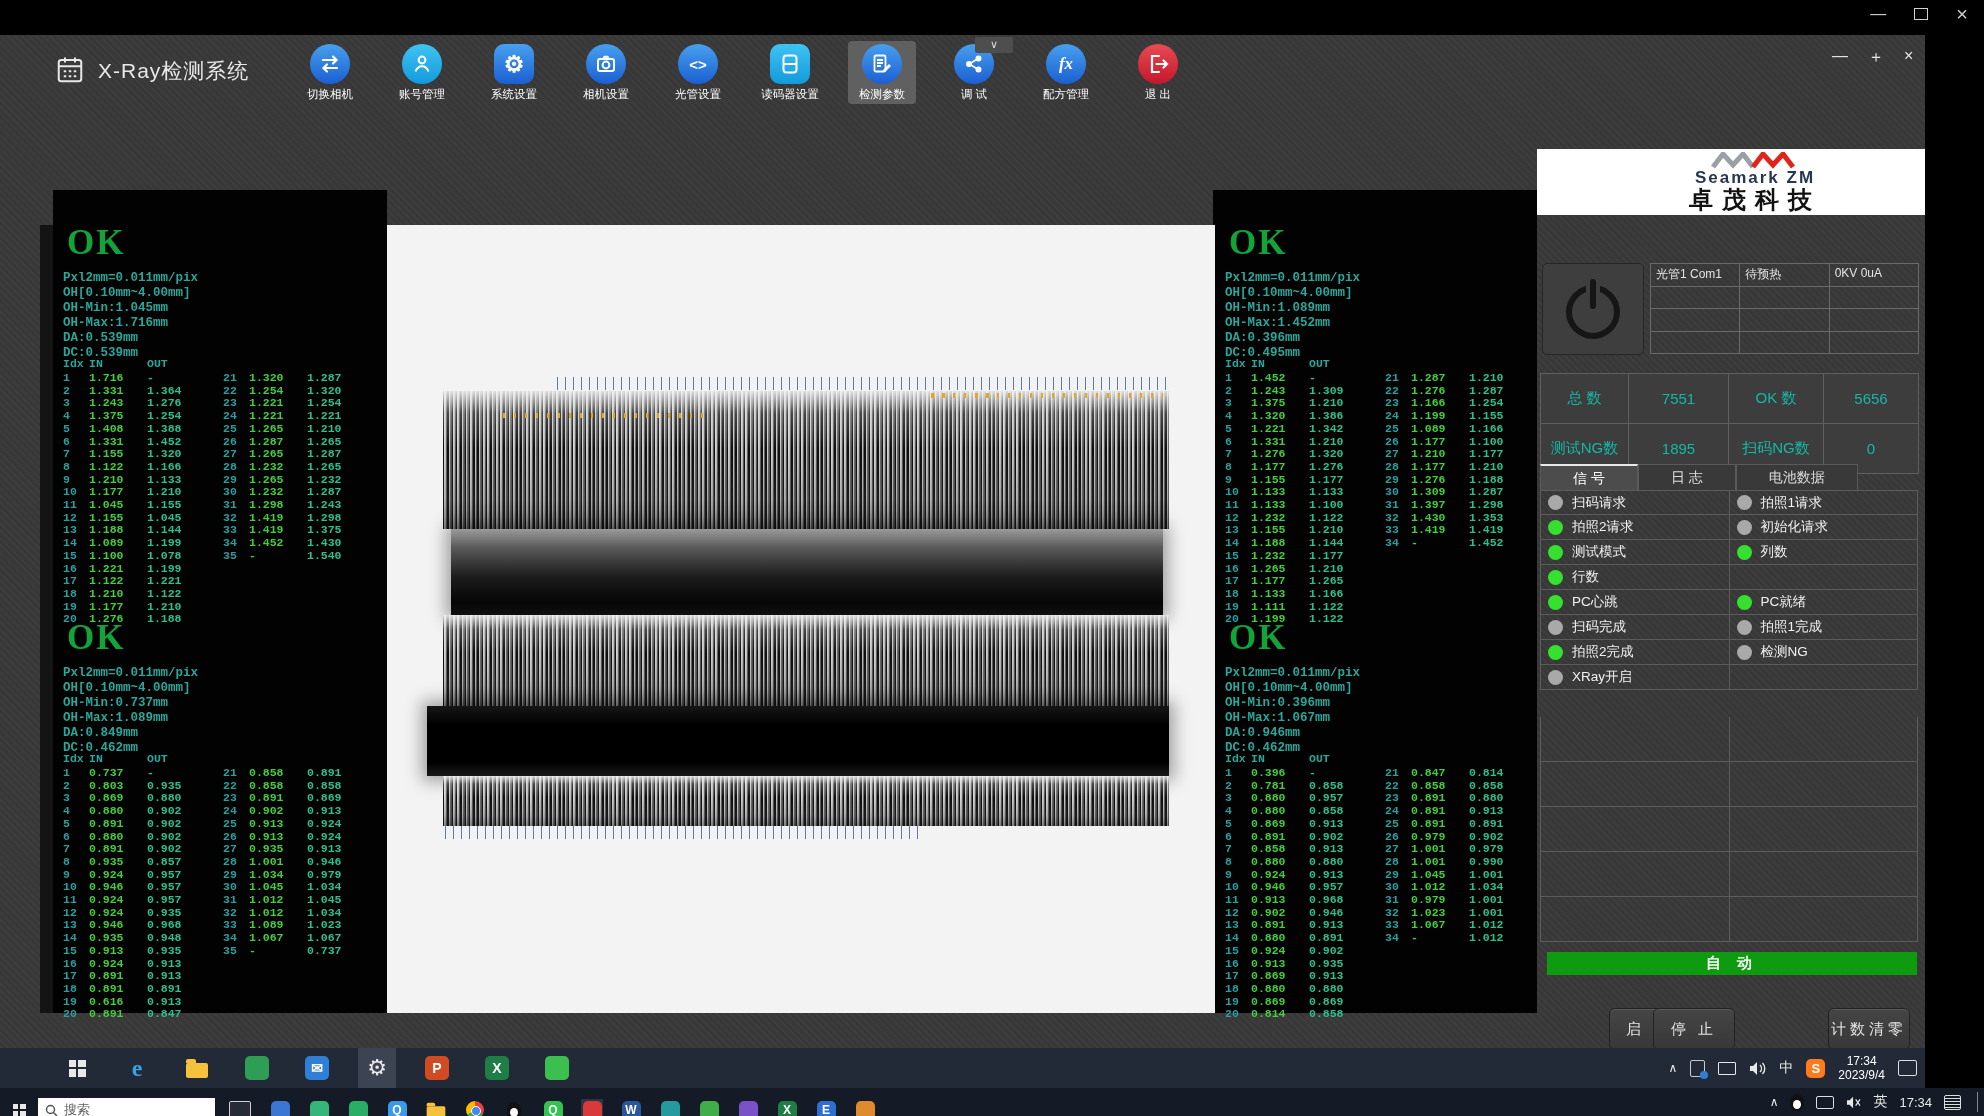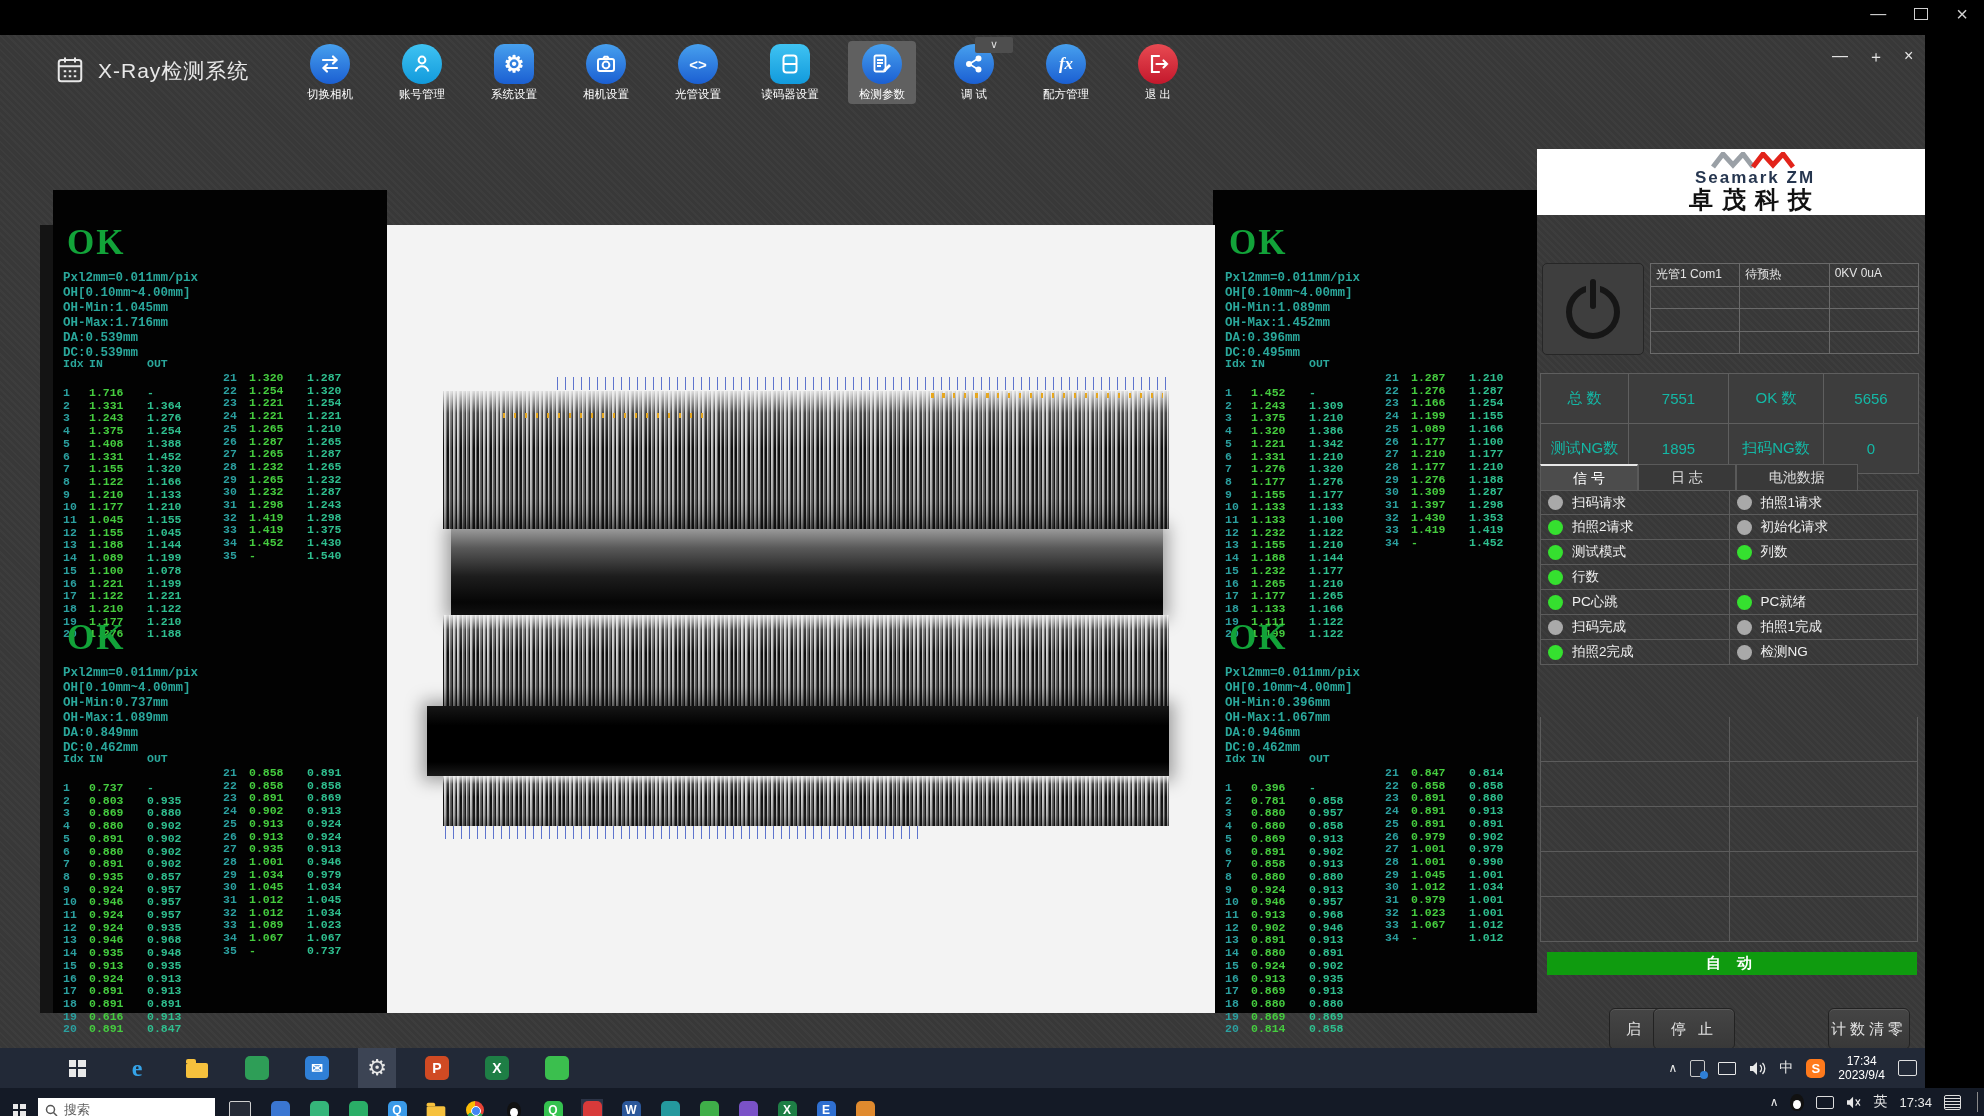--- a/index.html
+++ b/index.html
@@ -36,21 +36,21 @@
   .winctl{position:absolute;left:1832px;top:12px;display:flex;gap:20px;color:#e8e8e8;font-size:16px;}
 
   
   .sliver{position:absolute;left:40px;top:190px;width:13px;height:788px;background:#141414;}
   .pbg{position:absolute;background:#020202;}
   .psec{position:absolute;width:334px;height:394px;font-family:"Liberation Mono","DejaVu Sans Mono",monospace;font-weight:bold;}
   .ok{position:absolute;left:14px;top:-2px;font-family:"Liberation Serif","DejaVu Serif",serif;
       font-weight:bold;font-size:35px;color:#12a339;letter-spacing:2px;}
   .pinfo{position:absolute;left:10px;top:46px;color:#2aa79b;font-size:12.5px;line-height:15px;white-space:pre;}
   .phead{position:absolute;left:10px;top:133px;}
-  .pcolL{position:absolute;left:10px;top:162px;}
+  .pcolL{position:absolute;left:10px;top:147px;}
   .pcolR{position:absolute;left:170px;top:147px;}
   .trow{font-size:11.5px;line-height:12.7px;white-space:pre;}
   .ti{display:inline-block;width:26px;color:#2b9f9f;}
   .tin{display:inline-block;width:58px;color:#45cc3f;}
   .tout{display:inline-block;width:58px;color:#2fbf8f;}
   .phead .ti,.phead .tin,.phead .tout{color:#2aa79b;}
 
   
   .xray{position:absolute;left:387px;top:190px;width:828px;height:788px;background:#f3f3f3;overflow:hidden;}
   .stripes{position:absolute;background:repeating-linear-gradient(90deg,#0e0e0e 0px,#0e0e0e 1.4px,#d8d8d8 1.4px,#b9b9b9 2.9px,#6f6f6f 2.9px,#4a4a4a 4.3px);}
@@ -584,20 +584,27 @@
       <div class="sigrow">
         <div class="sigcell">
           <span class="dot on"></span>
           <span class="siglabel">拍照2完成</span>
         </div>
         <div class="sigcell">
           <span class="dot"></span>
           <span class="siglabel">检测NG</span>
         </div>
       </div>
+      <div class="sigrow">
+        <div class="sigcell">
+          <span class="dot"></span>
+          <span class="siglabel">XRay开启</span>
+        </div>
+        <div class="sigcell"></div>
+      </div>
     </div>
   <div id="emptyrows" class="emptyrows">
       <div class="emptyrow">
         <div></div>
         <div></div>
       </div>
       <div class="emptyrow">
         <div></div>
         <div></div>
       </div>

